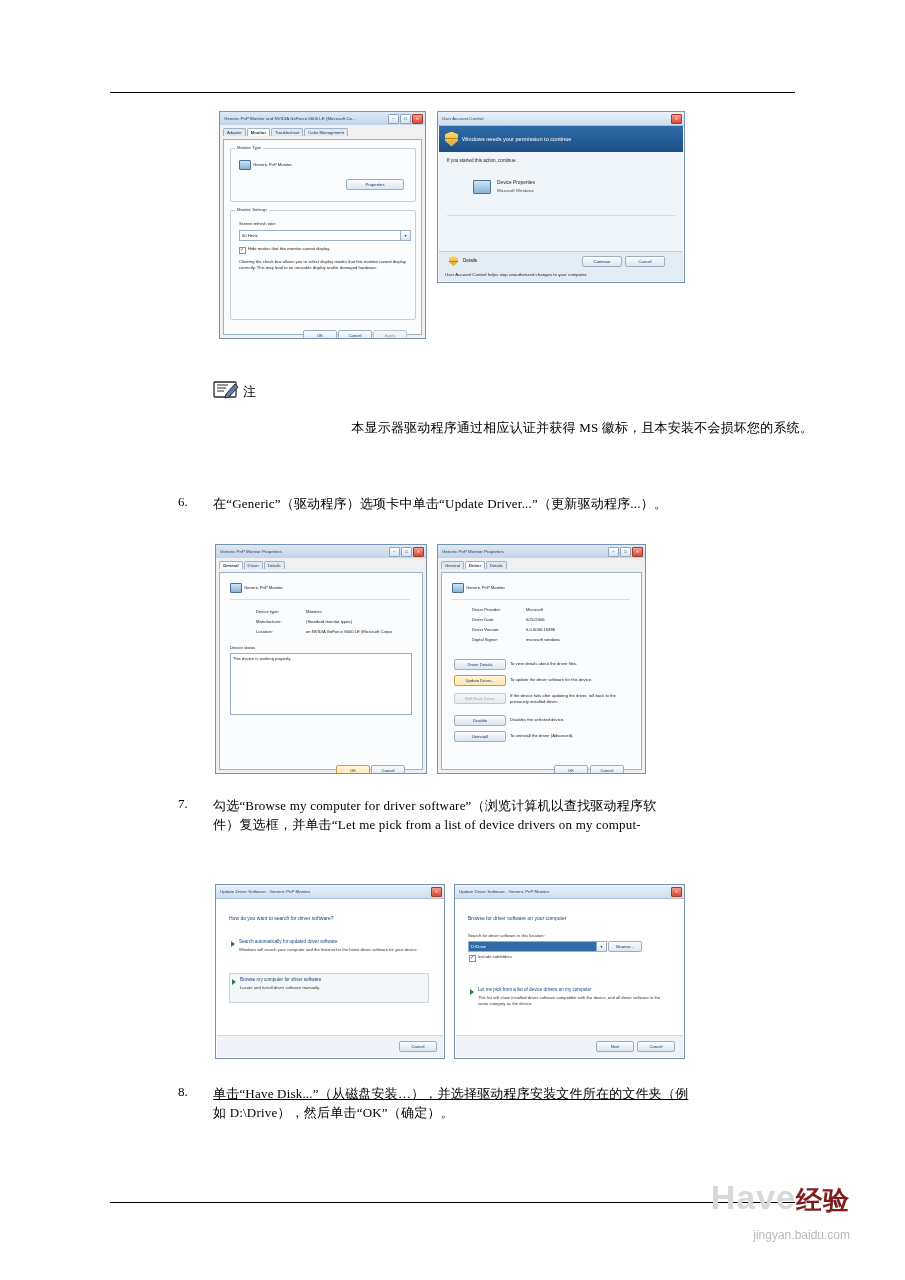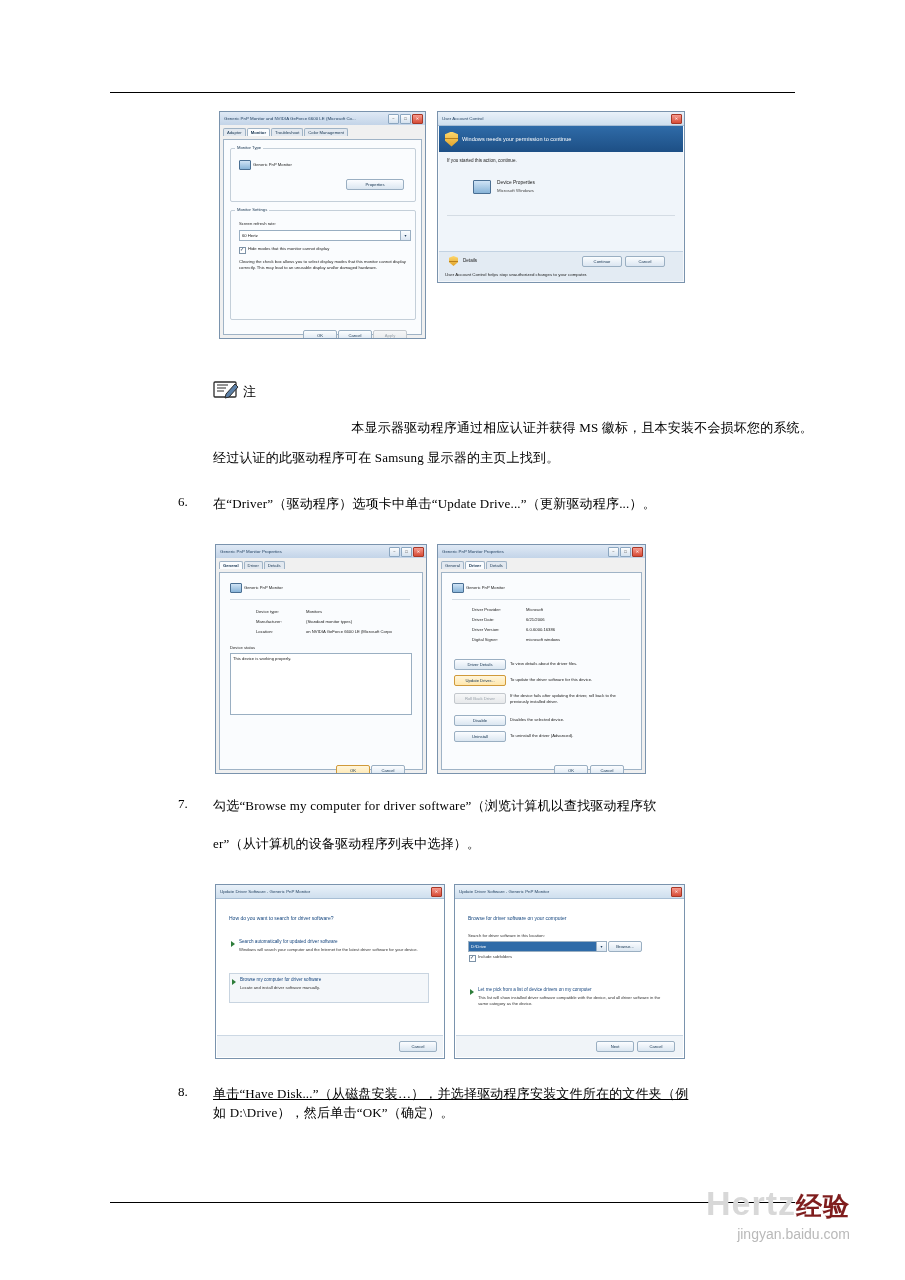--- a/index.html
+++ b/index.html
@@ -147,21 +147,21 @@
   .optbox{position:absolute;border:1px solid #c8d4e0;background:#f4f7fa;}
 
   
   .wm{
     position:absolute;right:55px;bottom:38px;text-align:right;
     font-family:"Liberation Sans",sans-serif;
     color:#cfcfcf;
   }
   .wm .big{font-size:34px;font-weight:bold;letter-spacing:1px;color:#d8d8d8;}
   .wm .big span.jy{font-size:26px;color:#7f1d1d;}
-  .wm .small{font-size:14px;color:#b9b9b9;margin-top:2px;}
+  .wm .small{font-size:12px;color:#b9b9b9;margin-top:10px;}
 </style>
 </head>
 <body>
 
 <div class="page">
 
   <div class="header-rule"></div>
 
   <div class="fig" style="left:219px;top:111px;width:205px;height:226px;">
     <div class="win" style="left:0;top:0;width:205px;height:226px;">
@@ -234,24 +234,23 @@
   </div>
 
   <svg class="note-icon" viewBox="0 0 26 20">
     <rect x="1" y="2" width="22" height="15" rx="1" fill="#ffffff" stroke="#2b2b2b" stroke-width="1.3"></rect>
     <path d="M4 5 L15 5 M4 8 L13 8 M4 11 L11 11" stroke="#2b2b2b" stroke-width="1"></path>
     <path d="M13 14 L22 4 L25 7 L16 17 L12 18 Z" fill="#5b7fa6" stroke="#2b2b2b" stroke-width="1"></path>
   </svg>
   <div class="note-label">注</div>
 
   <div class="para" style="left:213px;top:418px;width:600px;text-align:right;">本显示器驱动程序通过相应认证并获得 MS 徽标，且本安装不会损坏您的系统。</div>
-  <div class="para" style="left:213px;top:448px;width:600px;">经过认证的此驱动程序可在 Samsung 显示器的主页上找到。</div>
 
   <div class="num" style="left:178px;top:494px;">6.</div>
-  <div class="para" style="left:213px;top:494px;width:610px;">在“Driver”（驱动程序）选项卡中单击“Update Drive...”（更新驱动程序...）。</div>
+  <div class="para" style="left:213px;top:494px;width:610px;">在“Generic”（驱动程序）选项卡中单击“Update Driver...”（更新驱动程序...）。</div>
 
   <div class="fig" style="left:215px;top:544px;width:210px;height:228px;">
     <div class="win" style="left:0;top:0;width:210px;height:228px;">
       <div class="tbar">
         <div class="t">Generic PnP Monitor Properties</div>
         <div class="btns">
           <div class="bx">−</div>
           <div class="bx">□</div>
           <div class="bx red">✕</div>
         </div>
@@ -332,21 +331,21 @@
 
           <div class="btn" style="left:112px;top:192px;width:32px;">OK</div>
           <div class="btn" style="left:148px;top:192px;width:32px;">Cancel</div>
         </div>
       </div>
     </div>
   </div>
 
   <div class="num" style="left:178px;top:796px;">7.</div>
   <div class="para" style="left:213px;top:796px;width:610px;">勾选“Browse my computer for driver software”（浏览计算机以查找驱动程序软</div>
-  <div class="para" style="left:213px;top:834px;width:610px;">er”（从计算机的设备驱动程序列表中选择）。</div>
+  <div class="para" style="left:213px;top:815px;width:610px;">件）复选框，并单击“Let me pick from a list of device drivers on my comput-</div>
 
   <div class="fig" style="left:215px;top:884px;width:228px;height:173px;">
     <div class="win wiz" style="left:0;top:0;width:228px;height:173px;">
       <div class="wiz-tbar">
         <div class="t" style="flex:1;padding-left:2px;">Update Driver Software - Generic PnP Monitor</div>
         <div class="bx red">✕</div>
       </div>
       <div class="wiz-body">
         <div class="txt" style="left:12px;top:16px;font-size:5px;color:#13457e;">How do you want to search for driver software?</div>
         <div class="arrowhead" style="left:14px;top:42px;"></div>
@@ -392,17 +391,17 @@
       </div>
     </div>
   </div>
 
   <div class="num" style="left:178px;top:1084px;">8.</div>
   <div class="para" style="left:213px;top:1084px;width:610px;text-decoration:underline;">单击“Have Disk...”（从磁盘安装…），并选择驱动程序安装文件所在的文件夹（例</div>
   <div class="para" style="left:213px;top:1103px;width:610px;">如 D:\Drive），然后单击“OK”（确定）。</div>
 
   <div class="footer-rule"></div>
   <div class="wm">
-    <div class="big"><span>Hertz</span><span class="jy">经验</span></div>
+    <div class="big"><span>Have</span><span class="jy">经验</span></div>
     <div class="small">jingyan.baidu.com</div>
   </div>
 
 </div>
 
 </body></html>

